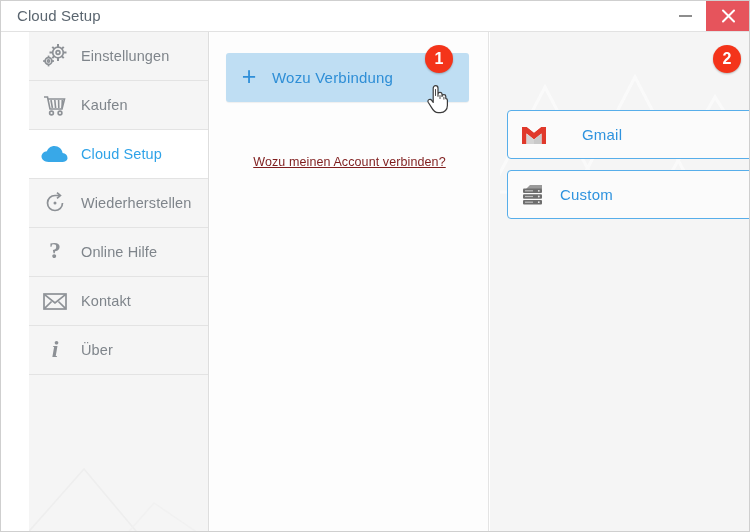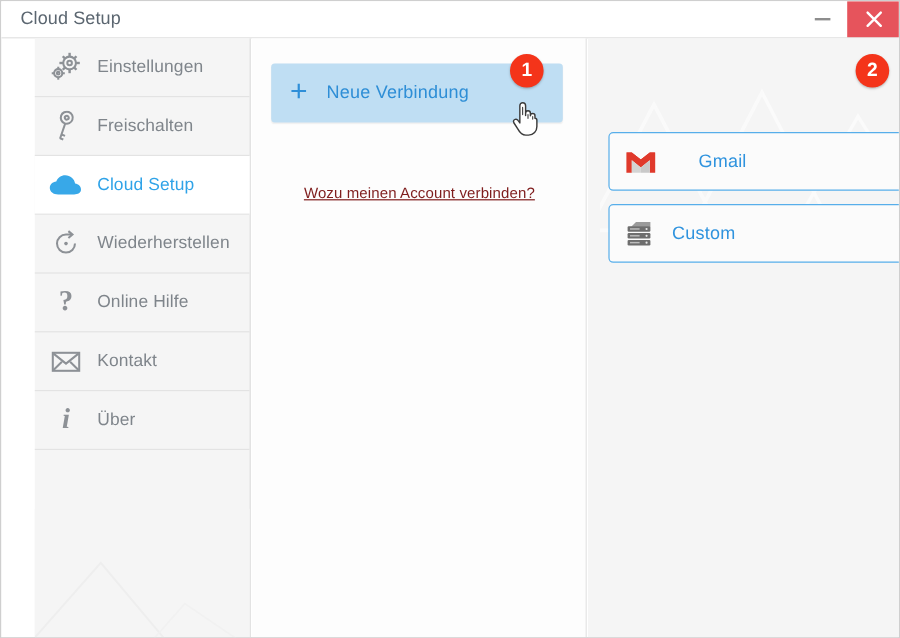--- a/index.html
+++ b/index.html
@@ -305,35 +305,37 @@
               <rect x="6.7" y="12.6" width="1.7" height="2.4"></rect>
               <rect x="6.7" y="21" width="1.7" height="2.4"></rect>
               <rect x="10.6" y="17.2" width="2.4" height="1.7"></rect>
               <rect x="2.1" y="17.2" width="2.4" height="1.7"></rect>
             </g>
           </svg>
         </span>
         <span class="nav-label">Einstellungen</span>
       </div>
 
-
       <div class="nav-item">
         <span class="nav-icon">
           <svg width="28" height="26" viewBox="0 0 28 26">
-            <g fill="none" stroke="#8d9196" stroke-width="1.7" transform="rotate(-25 14 13)">
-              <circle cx="17.5" cy="7" r="5"></circle>
-              <circle cx="17.5" cy="7" r="1.6"></circle>
-              <path d="M14.3,10.8 L5,20.5"></path>
-              <path d="M7.6,17.9 L9.8,20.1"></path>
-              <path d="M5.2,20.3 L7.2,22.3"></path>
-            </g>
-          </svg>
-        </span>
-        <span class="nav-label">Freischalten</span>
-      </div>
+            <g fill="none" stroke="#8d9196" stroke-width="1.6">
+              <path d="M3,5 L6.5,5 L9,17 L21,17 L23.5,7 L7,7"></path>
+              <circle cx="10.5" cy="21" r="1.9"></circle>
+              <circle cx="19" cy="21" r="1.9"></circle>
+              <path d="M10,8 L11.4,16"></path>
+              <path d="M13.8,8 L14.6,16"></path>
+              <path d="M17.6,8 L17.8,16"></path>
+              <path d="M21.3,8 L21,16"></path>
+            </g>
+          </svg>
+        </span>
+        <span class="nav-label">Kaufen</span>
+      </div>
+
 
       <div class="nav-item active">
         <span class="nav-icon">
           <svg width="30" height="22" viewBox="0 0 30 22">
             <path d="M8.5,19 C4.4,19 1.5,16.6 1.5,13.6 C1.5,10.9 3.8,8.6 6.9,8.3 C7.9,5.2 10.9,3 14.4,3 C18.6,3 22.1,6.1 22.6,10 C25.4,10.3 27.5,12.4 27.5,14.9 C27.5,17.6 24.9,19 21.8,19 Z" fill="#38a8e8"></path>
           </svg>
         </span>
         <span class="nav-label">Cloud Setup</span>
       </div>
 
@@ -387,21 +389,21 @@
           <path d="M-5,96 L55,28 L112,96 Z" fill="none" stroke="#eeeeee" stroke-width="1.6"></path>
           <path d="M95,96 L125,62 L175,96 Z" fill="none" stroke="#f1f1f1" stroke-width="1.4"></path>
         </svg>
       </div>
     </div>
 
     <div class="middle">
 
       <div class="new-conn-btn">
         <span class="new-conn-plus">+</span>
-        <span class="new-conn-label">Neue Verbindung</span>
+        <span class="new-conn-label">Wozu Verbindung</span>
 
         <svg class="cursor-hand" viewBox="0 0 26 32">
           <path d="M9.2,15.5 L9.2,5.2 C9.2,3.6 10.3,2.6 11.6,2.6 C12.9,2.6 14,3.6 14,5.2 L14,13.2
                    L14,11.3 C14,10.1 14.9,9.3 16,9.3 C17.1,9.3 18,10.1 18,11.3 L18,13.4
                    C18,12.4 18.9,11.6 19.9,11.6 C21,11.6 21.8,12.4 21.8,13.4 L21.8,15.6
                    C22.6,15.6 23.4,16.3 23.4,17.3 L23.4,22.4 C23.4,26.4 20.6,29.6 16.5,29.6
                    L14.2,29.6 C11,29.6 9.2,27.6 7.6,24.6 L4.2,19.3 C3.5,18.1 4.1,16.9 5.2,16.5
                    C6.1,16.1 7.1,16.4 7.7,17.3 L9.2,19.4 Z" fill="#ffffff" stroke="#3b3b3b" stroke-width="1.2" stroke-linejoin="round"></path>
           <path d="M11.5,6.5 L11.5,12.5 M16,12.5 L16,15.6 M19.9,14.2 L19.9,16.2" stroke="#4a4a4a" stroke-width="1" fill="none" stroke-linecap="round"></path>
         </svg>

